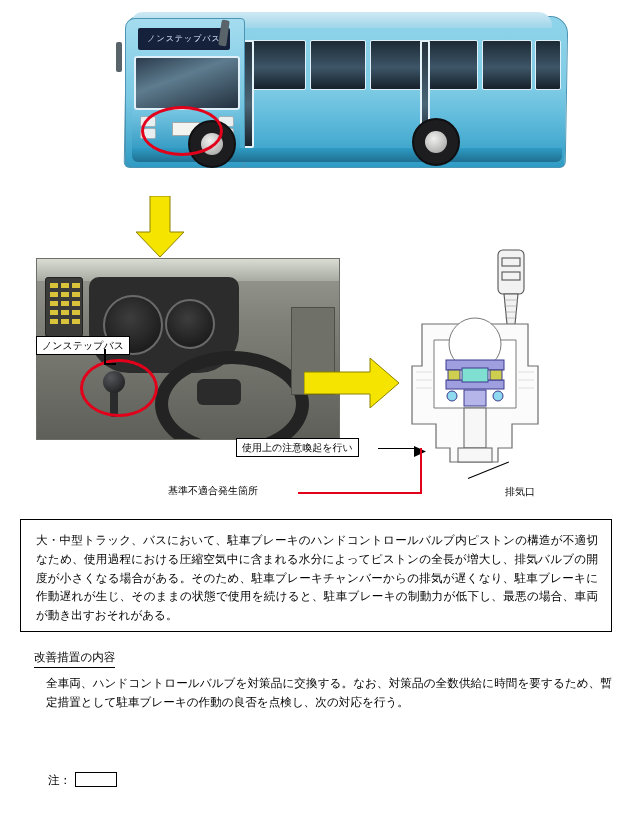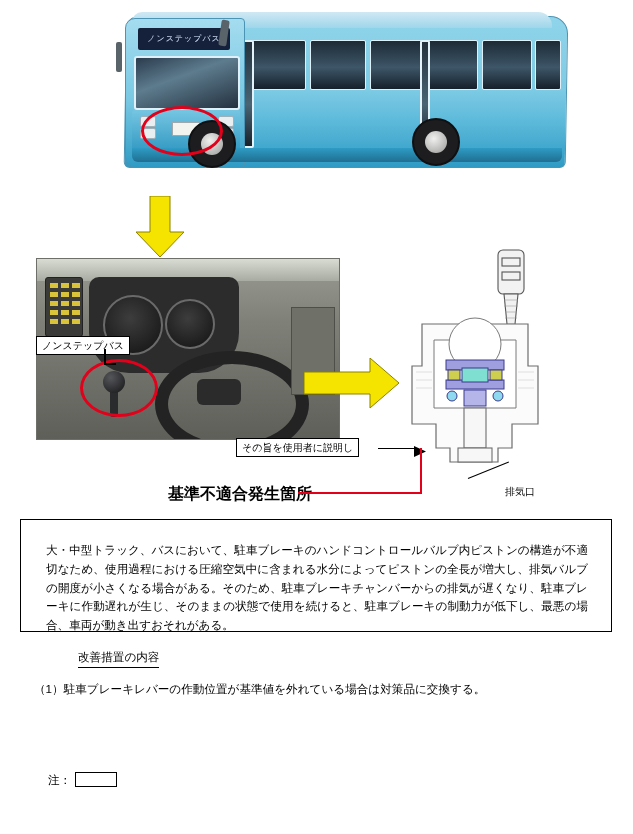--- a/index.html
+++ b/index.html
@@ -311,57 +311,56 @@
     position: absolute;
     background: #000;
   }
   .red-line {
     position: absolute;
     background: #e2001a;
   }
 
   .caption-red {
     position: absolute;
-    font-size: 16px;
-    font-weight: bold;
+    font-size: 10px;
+    font-weight: normal;
     color: #000;
   }
 
   
   .text-box {
     position: absolute;
     left: 20px;
     top: 519px;
     width: 592px;
     height: 113px;
     border: 1px solid #000;
     box-sizing: border-box;
     padding: 10px 12px 8px 14px;
     font-size: 11.6px;
     line-height: 1.62;
   }
   .text-box p {
-    margin: 11px;
+    margin: 1px;
     text-align: justify;
   }
 
   .section {
     position: absolute;
     left: 34px;
     top: 648px;
     width: 578px;
     font-size: 11.6px;
     line-height: 1.62;
   }
   .section-title {
     display: inline-block;
     border-bottom: 1px solid #000;
     font-size: 11.6px;
     margin-bottom: 6px;
-    margin-left: 44px;
   }
   .section p {
     margin: 0;
     text-align: justify;
   }
   .indent1 { padding-left: 12px; }
   .list-item {
     padding-left: 26px;
     text-indent: -26px;
     margin-top: 2px;
@@ -521,42 +520,42 @@
         <line x1="30" y1="124" x2="46" y2="124"></line>
         <line x1="30" y1="132" x2="46" y2="132"></line>
         <line x1="30" y1="140" x2="46" y2="140"></line>
         <line x1="132" y1="124" x2="148" y2="124"></line>
         <line x1="132" y1="132" x2="148" y2="132"></line>
         <line x1="132" y1="140" x2="148" y2="140"></line>
       </g>
     </svg>
   </div>
 
-  <div class="label-box" style="left:236px;top:438px;">その旨を使用者に説明し</div>
+  <div class="label-box" style="left:236px;top:438px;">使用上の注意喚起を行い</div>
   <div class="line" style="left:378px;top:448px;width:40px;height:1px;"></div>
   <div style="position:absolute;left:414px;top:443px;width:12px;height:11px;">
     <svg width="12" height="11" viewBox="0 0 12 11">
         <polygon points="0,0 12,5.5 0,11" fill="#000"></polygon>
       </svg>
   </div>
 
   <div class="label-box" style="left:505px;top:486px;border:none;padding:0;">排気口</div>
   <div class="line" style="left:468px;top:478px;width:44px;height:1px;transform:rotate(-22deg);transform-origin:left center;"></div>
 
   <div class="caption-red" style="left:168px;top:484px;">基準不適合発生箇所</div>
   <div class="red-line" style="left:298px;top:492px;width:124px;height:1.5px;"></div>
   <div class="red-line" style="left:420px;top:448px;width:1.5px;height:45px;"></div>
 
   <div class="text-box">
     <p>大・中型トラック、バスにおいて、駐車ブレーキのハンドコントロールバルブ内ピストンの構造が不適切なため、使用過程における圧縮空気中に含まれる水分によってピストンの全長が増大し、排気バルブの開度が小さくなる場合がある。そのため、駐車ブレーキチャンバーからの排気が遅くなり、駐車ブレーキに作動遅れが生じ、そのままの状態で使用を続けると、駐車ブレーキの制動力が低下し、最悪の場合、車両が動き出すおそれがある。</p>
   </div>
 
   <div class="section">
     <div class="section-title">改善措置の内容</div>
-    <p class="list-item" style="margin-top:6px;">（1）駐車ブレーキレバーの作動位置が基準値を外れている場合は対策品に交換する。</p>
+    <p class="indent1">全車両、ハンドコントロールバルブを対策品に交換する。なお、対策品の全数供給に時間を要するため、暫定措置として駐車ブレーキの作動の良否を点検し、次の対応を行う。</p>
   </div>
 
   <div class="note-block">
     <div class="note-row">
       <span>注：</span>
       <span class="note-swatch"></span>
     </div>
   </div>
 
 </div>

